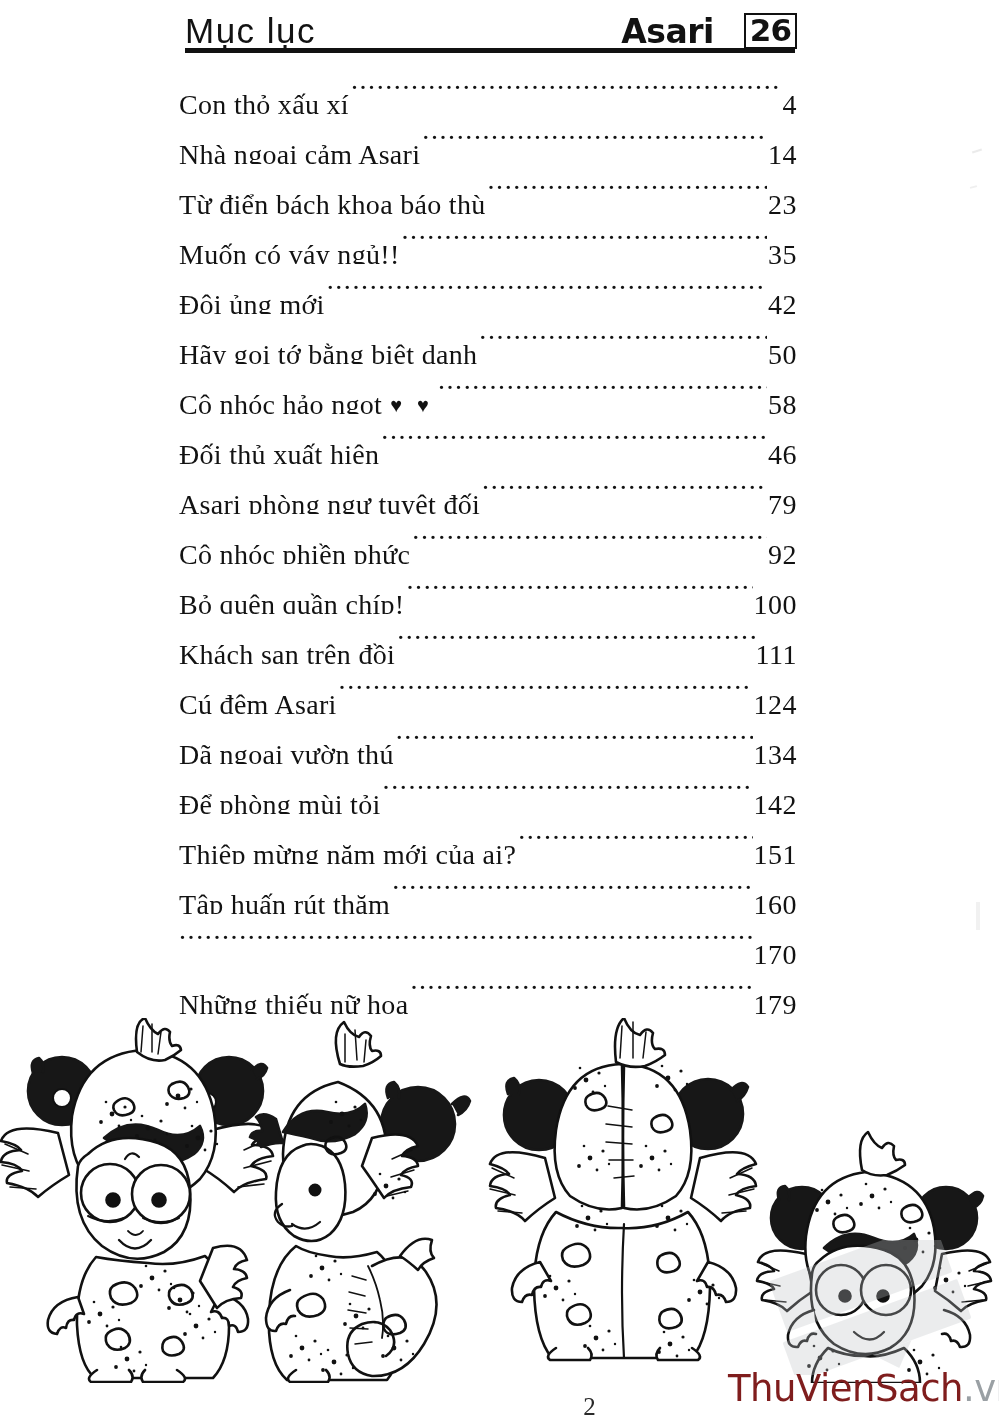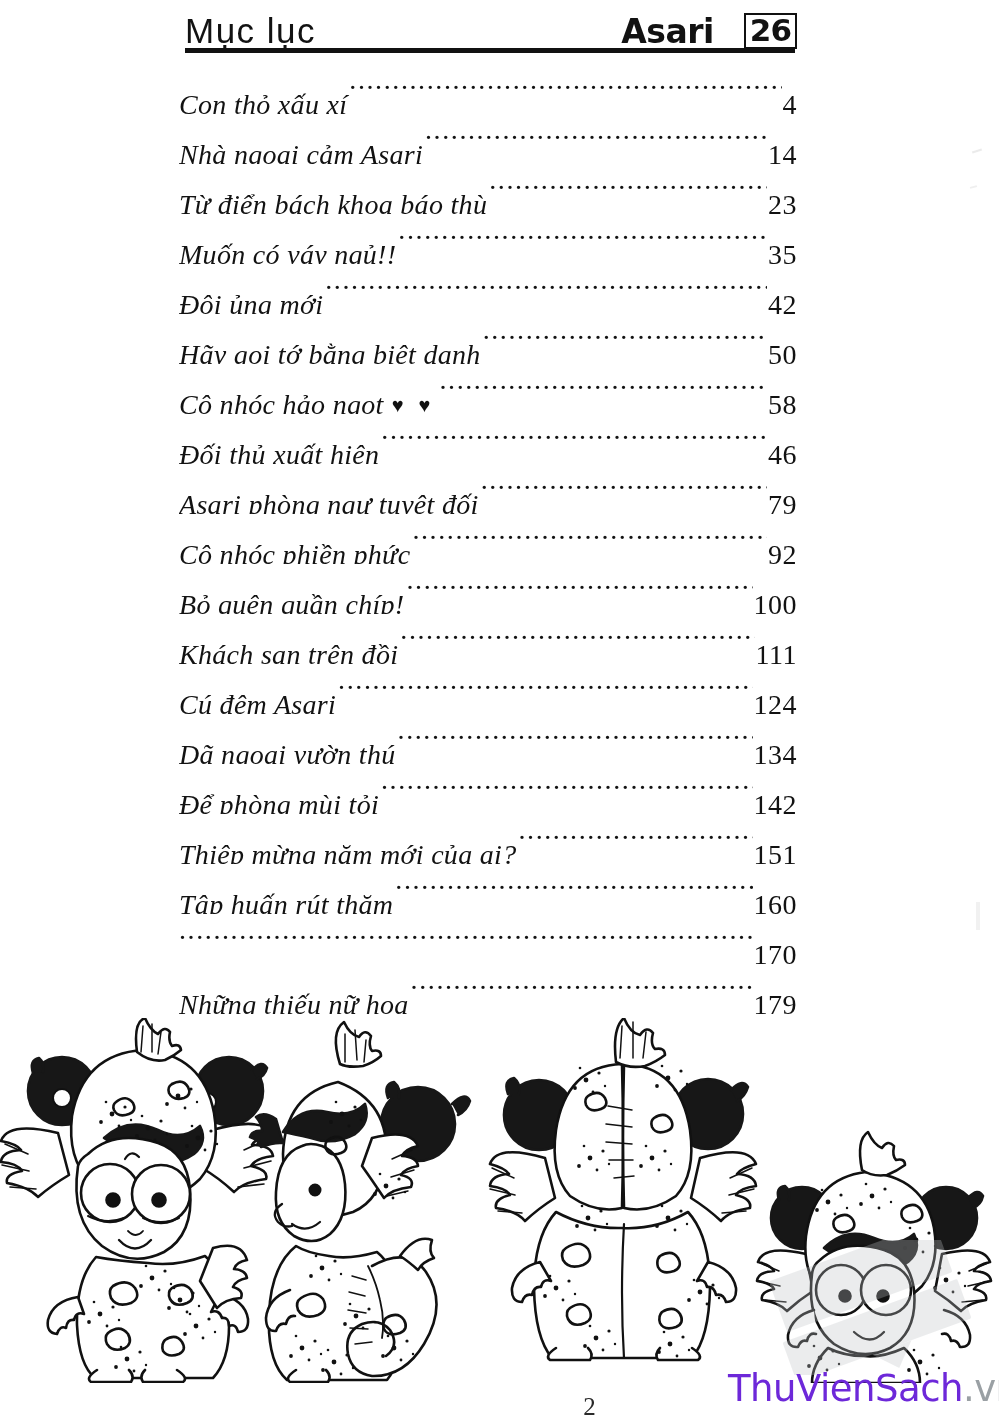--- a/index.html
+++ b/index.html
@@ -98,21 +98,20 @@
     height: 50px;
     font-size: 28px;
     line-height: 50px;
     white-space: nowrap;
     overflow: hidden;
   }
   .toc-label {
     flex: 0 0 auto;
     letter-spacing: 0.3px;
     padding-right: 2px;
-    font-style: italic;
   }
   .toc-hearts {
     flex: 0 0 auto;
     font-size: 20px;
     letter-spacing: 5px;
     padding: 0 4px 0 6px;
     position: relative;
     top: -2px;
   }
   .toc-dots {
@@ -152,21 +151,21 @@
     position: absolute;
     left: 728px;
     top: 1370px;
     font-family: "DejaVu Sans", "Liberation Sans", sans-serif;
     font-size: 37px;
     font-weight: 400;
     letter-spacing: -0.5px;
     line-height: 1;
     white-space: nowrap;
   }
-  #watermark .wm-main { color: #6d28d9; }
+  #watermark .wm-main { color: #7f1d1d; }
   #watermark .wm-tld  { color: #9aa0a4; }
 
   #wm-ghost {
     position: absolute;
     left: 770px;
     top: 1240px;
     width: 215px;
     height: 135px;
     opacity: 0.30;
     pointer-events: none;

